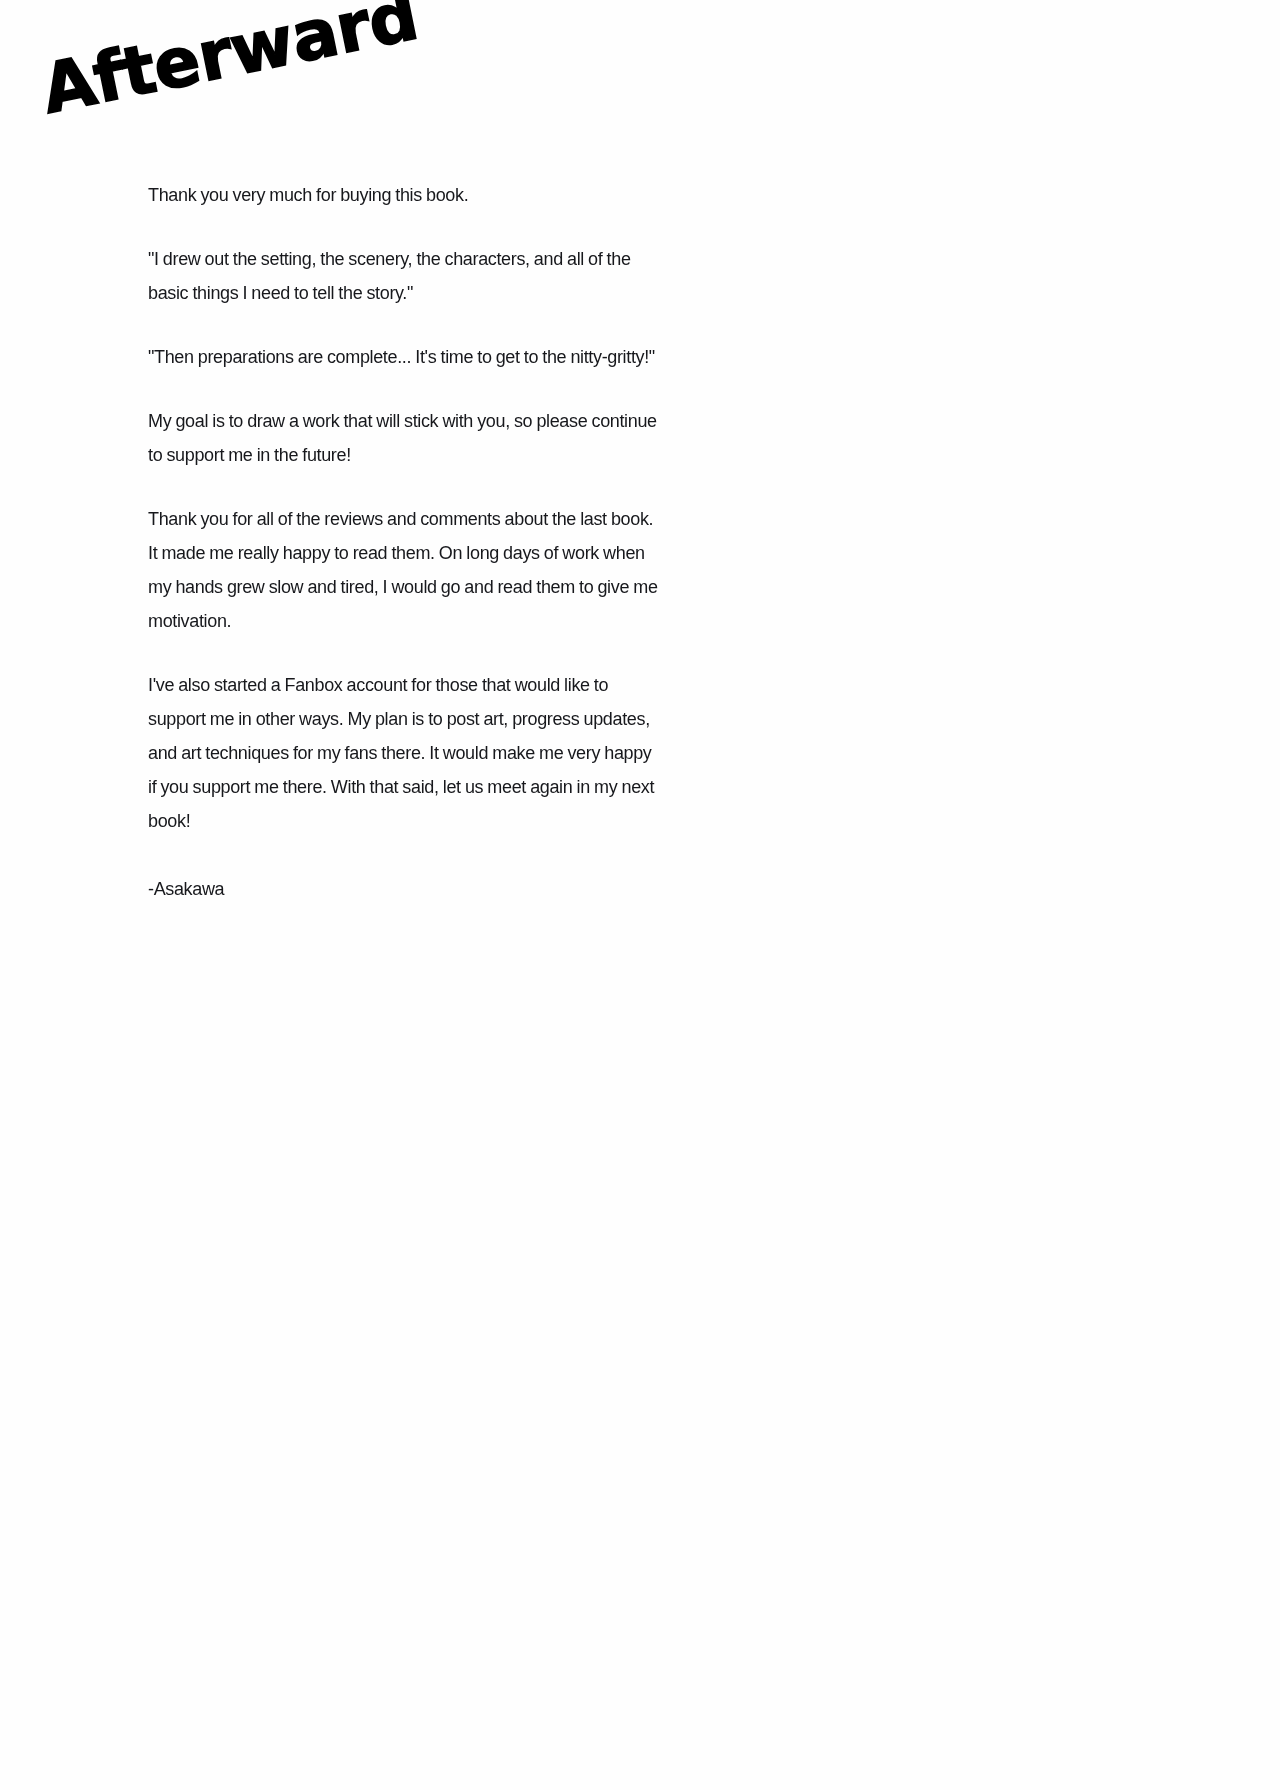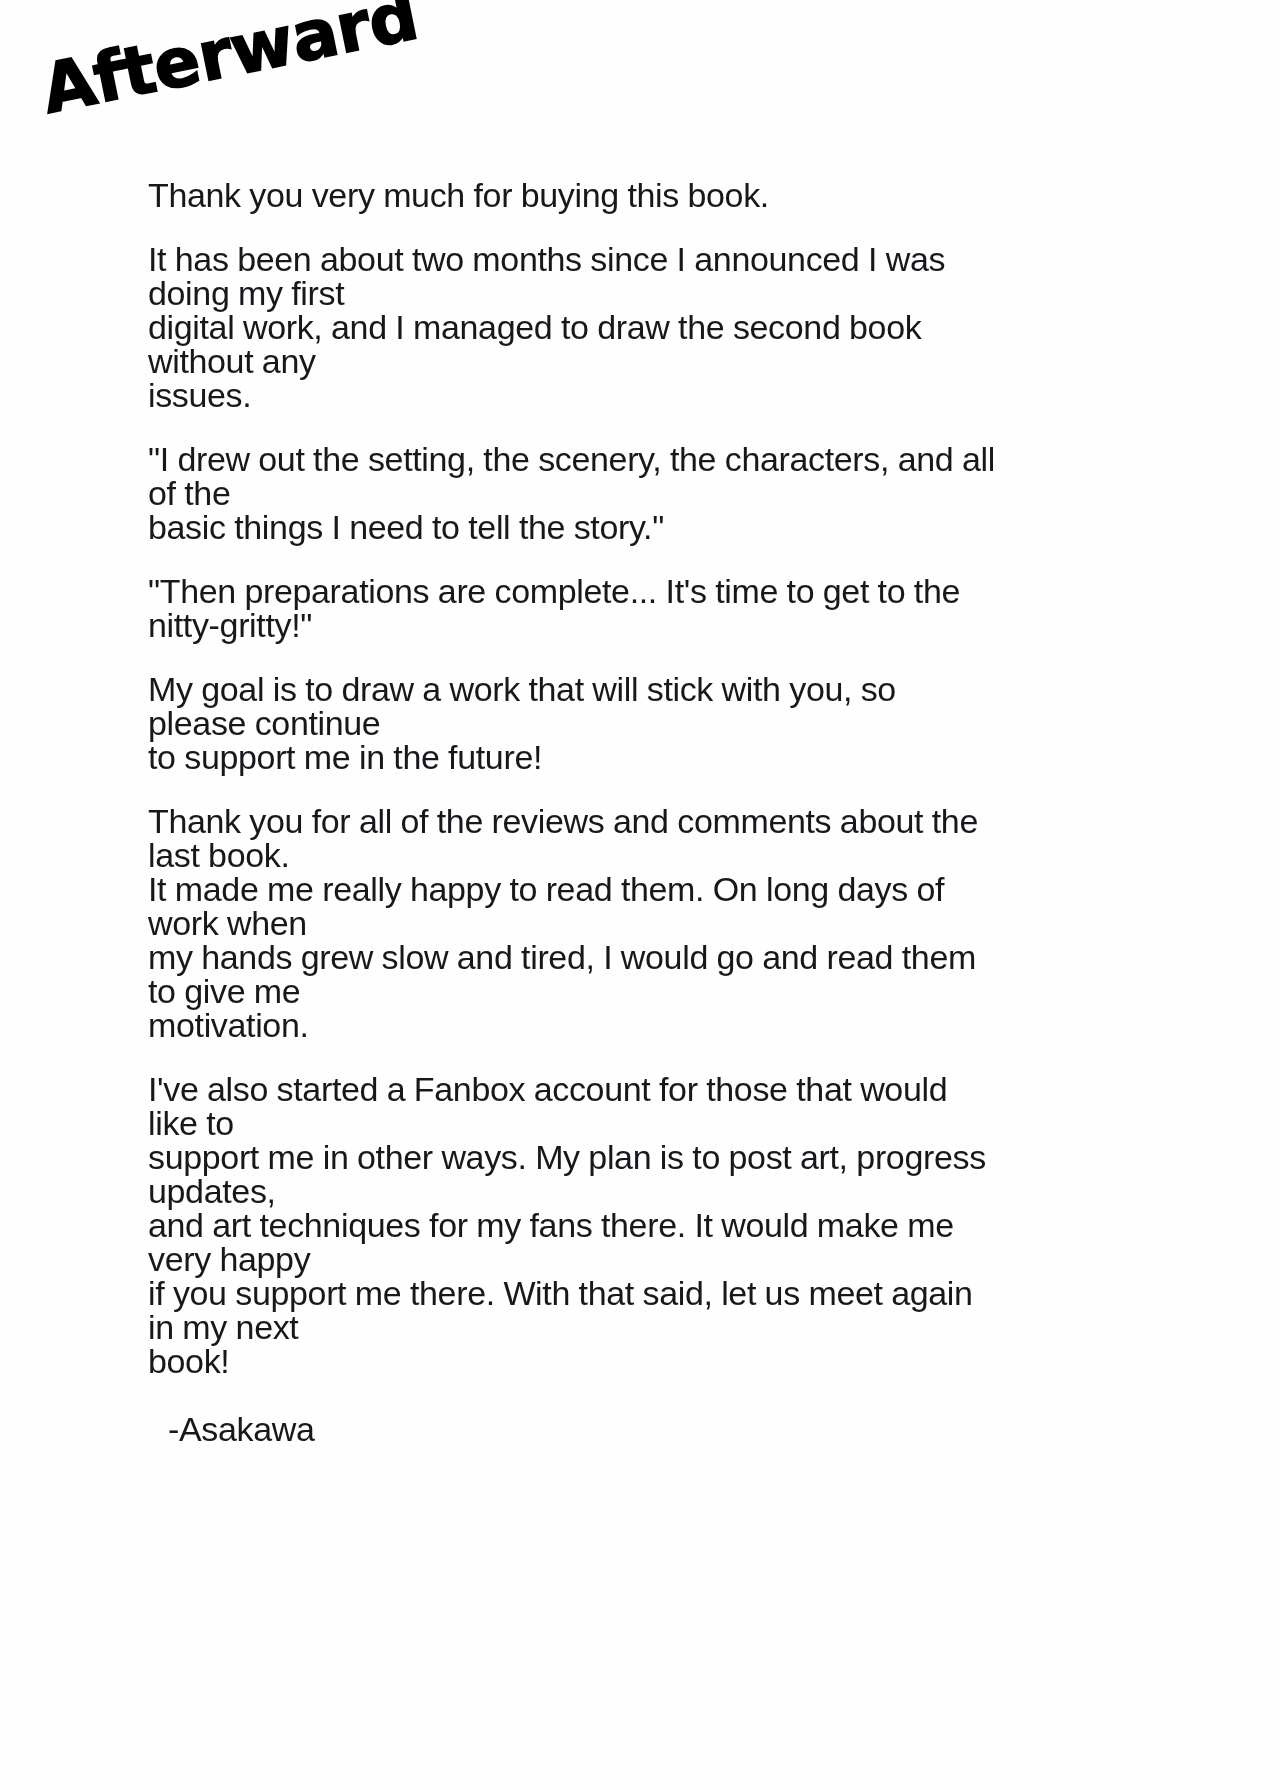--- a/index.html
+++ b/index.html
@@ -50,52 +50,48 @@
   
   .body-col {
     position: absolute;
     left: 148px;
     top: 178px;
     width: 852px;
   }
   p.para {
     margin: 0 0 30px 0;
     font-family: "Liberation Sans", sans-serif;
-    font-size: 34px;
+    font-size: 18px;
     line-height: 34px;
     font-weight: 400;
     letter-spacing: -0.35px;
     color: #17181c;
     white-space: pre-line;
     word-spacing: -0.5px;
   }
   p.para:last-child {
     margin-bottom: 0;
   }
   p.sig {
     margin-top: 34px;
-    margin-left: 20px;
   }
 </style>
 </head>
 <body>
 
 <div class="page">
 
   <div class="title-wrap">
     <div class="title">Afterward</div>
   </div>
 
   <div class="body-col">
 
     <p class="para">Thank you very much for buying this book.</p>
 
-    <p class="para">It has been about two months since I announced I was doing my first
-digital work, and I managed to draw the second book without any
-issues.</p>
 
     <p class="para">"I drew out the setting, the scenery, the characters, and all of the
 basic things I need to tell the story."</p>
 
     <p class="para">"Then preparations are complete... It's time to get to the nitty-gritty!"</p>
 
 
 
 
     <p class="para">My goal is to draw a work that will stick with you, so please continue

